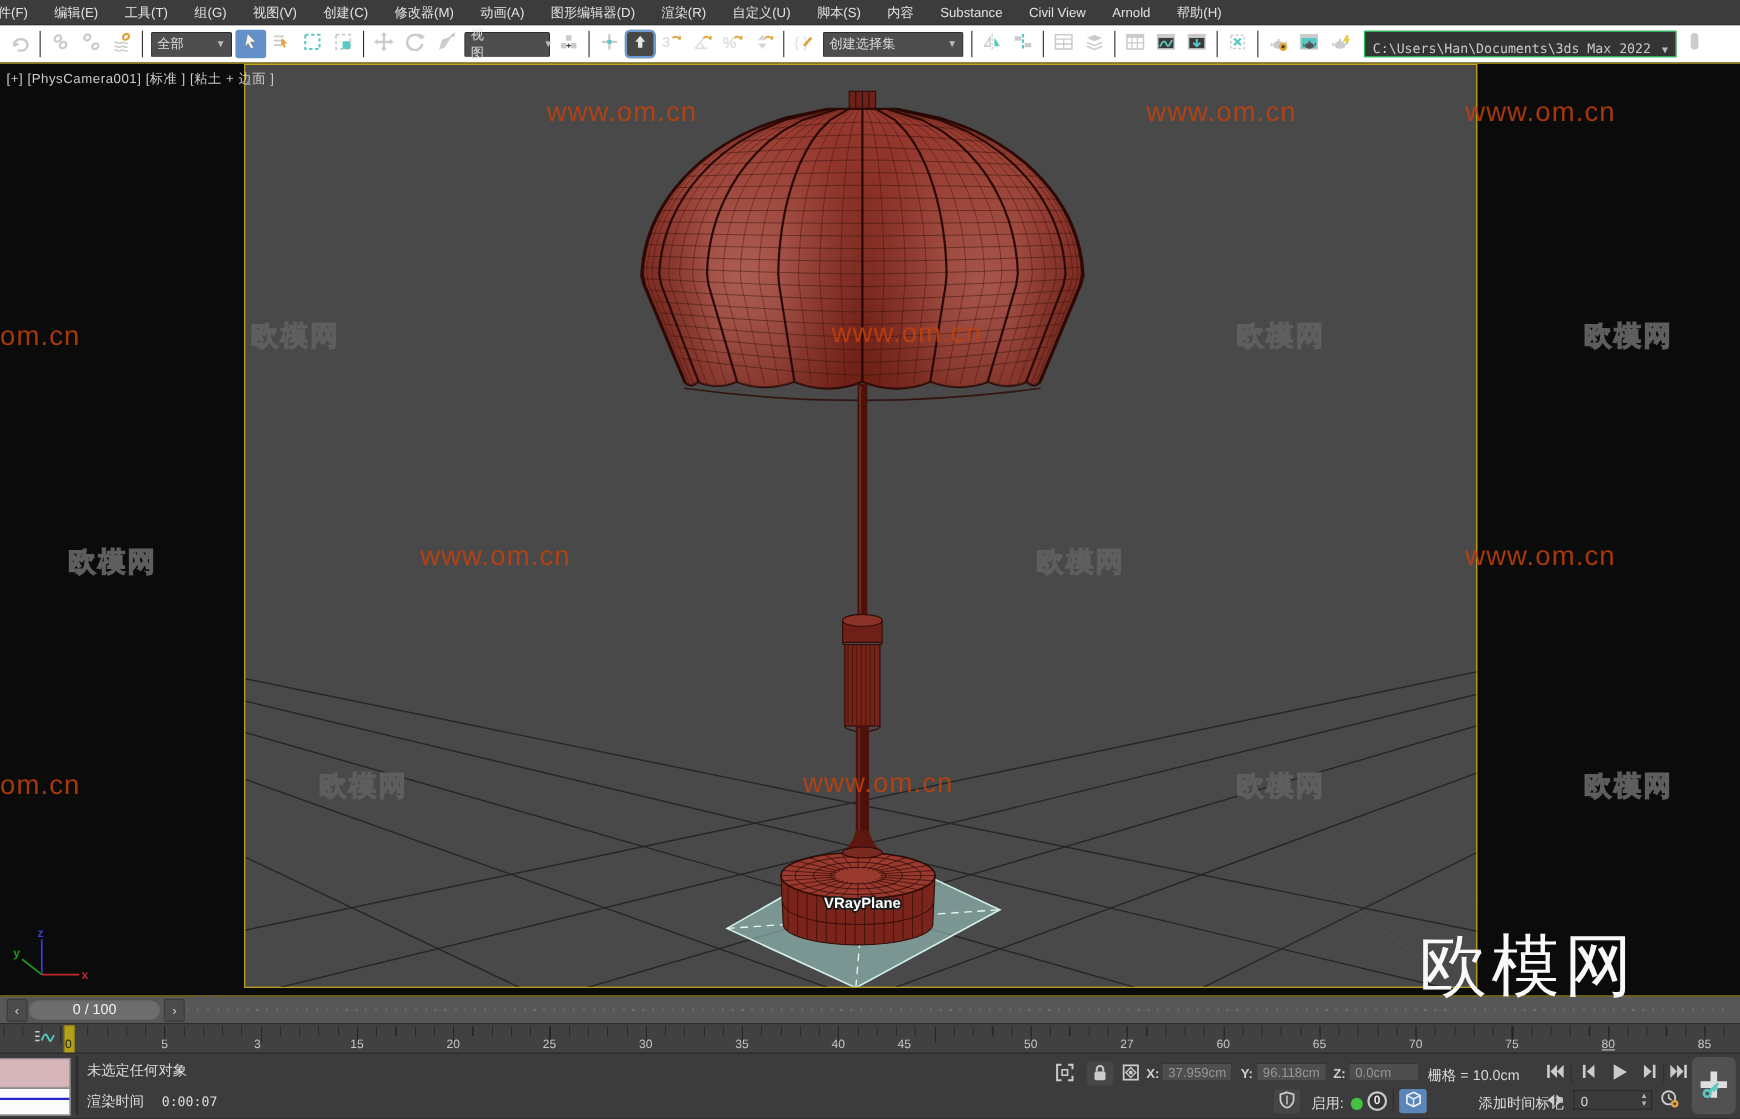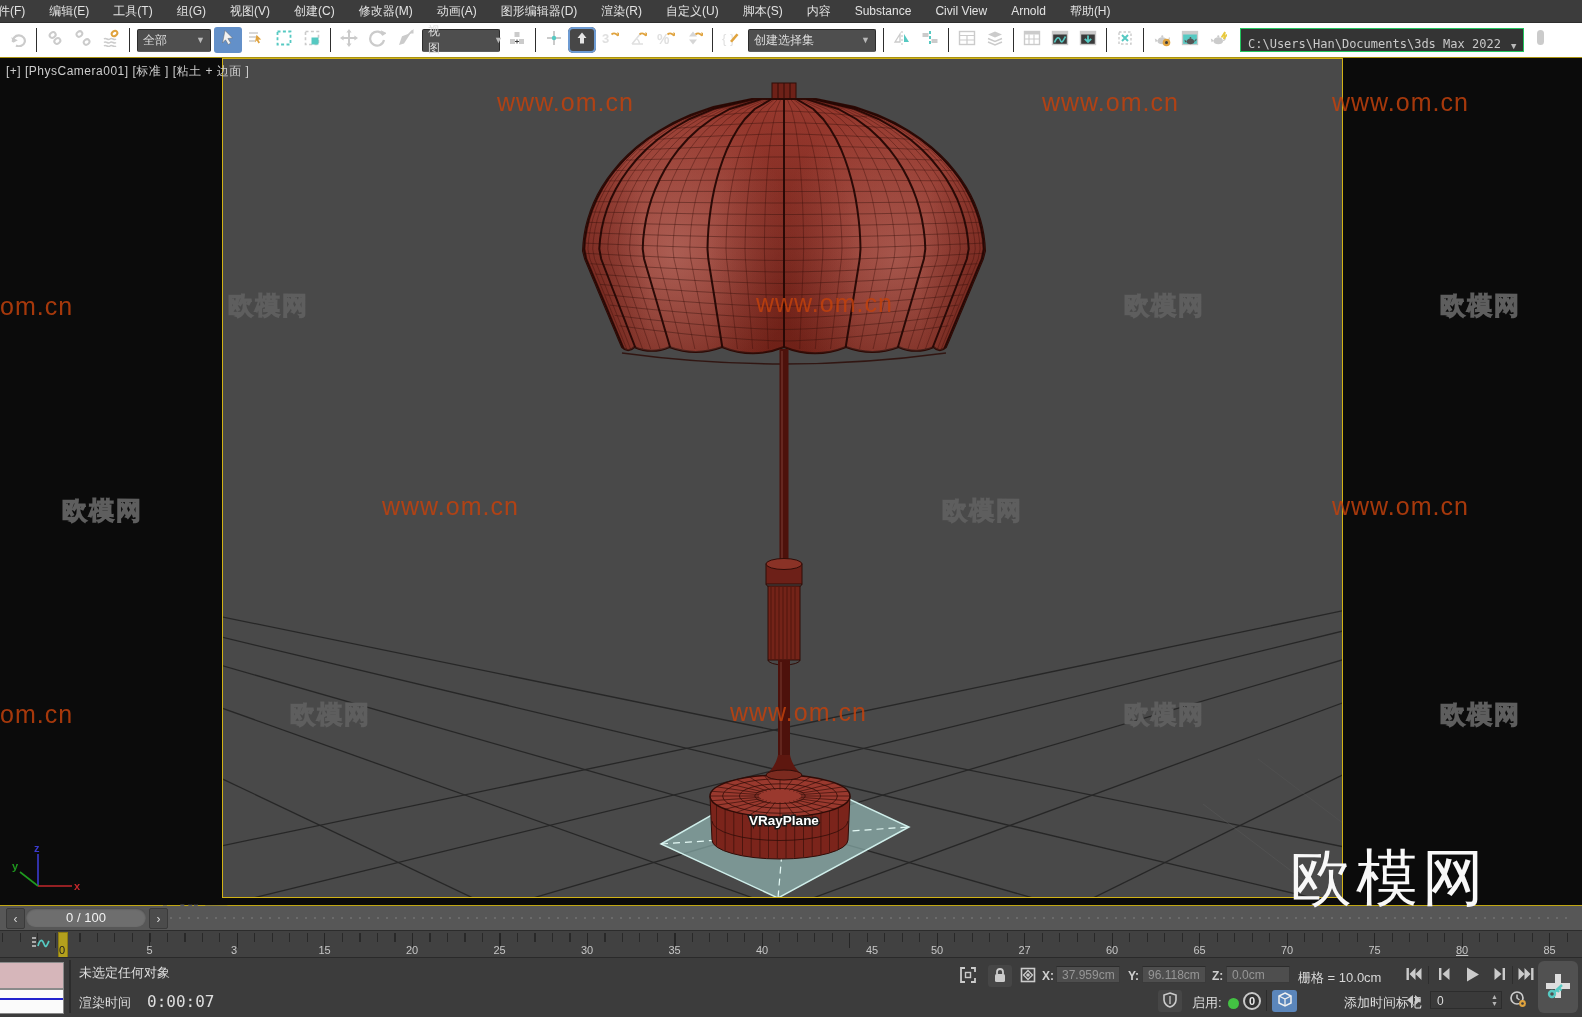--- a/index.html
+++ b/index.html
@@ -66,21 +66,21 @@
   #tb-curves{position:absolute;left:30px;top:3px;}
   
   #statusbar{position:absolute;left:0;top:957px;width:1582px;height:60px;background:#3c3c3c;
              border-top:1px solid #2a2a2a;font-size:13px;color:#dedede;}
   #mac-rec{position:absolute;left:0;top:4px;width:63px;height:25px;background:#d6b6ba;border:1px solid #8a8a8a;border-left:none;}
   #mini-listener{position:absolute;left:0;top:31px;width:63px;height:23px;background:#fbfbfb;border:1px solid #8a8a8a;border-left:none;}
   #mini-listener .bline{position:absolute;left:0;right:0;top:8px;height:2px;background:#2323cf;}
   #sb-sep1{position:absolute;left:69px;top:2px;width:2px;height:53px;background:#2c2c2c;}
   #prompt1{position:absolute;left:79px;top:6px;}
   #prompt2{position:absolute;left:79px;top:34px;}
-  #prompt2 .val{margin-left:16px;font-family:"DejaVu Sans Mono",monospace;font-size:16px;}
+  #prompt2 .val{margin-left:16px;font-family:"DejaVu Sans Mono",monospace;font-size:12px;}
   .sb-ic{position:absolute;width:24px;height:22px;display:flex;align-items:center;justify-content:center;
          background:#464646;border-radius:3px;}
   .coordlbl{position:absolute;top:11px;color:#cfcfcf;font-size:12px;font-weight:bold;}
   .coordfld{position:absolute;top:8px;width:64px;height:17px;background:#4e4e4e;border:1px solid #3a3a3a;
             border-top-color:#2c2c2c;color:#969696;font-size:12px;line-height:17px;padding-left:5px;box-sizing:border-box;}
   #gridtxt{position:absolute;left:1298px;top:11px;font-size:13px;color:#d8d8d8;}
   #enlbl{position:absolute;left:1192px;top:36px;}
   #endot{position:absolute;left:1228px;top:40px;width:11px;height:11px;border-radius:50%;background:#43c243;}
   #enzero{position:absolute;left:1243px;top:34px;width:18px;height:18px;border-radius:50%;background:#333;
           border:2px solid #c9c9c9;color:#e8e8e8;font-size:11px;font-weight:bold;display:flex;align-items:center;justify-content:center;box-sizing:border-box;}
@@ -597,21 +597,21 @@
   <div id="tb-nums">
       <span class="tb-num zero" style="left: 59px;">0</span>
       <span class="tb-num" style="left: 146.5px;">5</span>
       <span class="tb-num" style="left: 231px;">3</span>
       <span class="tb-num" style="left: 318.5px;">15</span>
       <span class="tb-num" style="left: 406px;">20</span>
       <span class="tb-num" style="left: 493.5px;">25</span>
       <span class="tb-num" style="left: 581px;">30</span>
       <span class="tb-num" style="left: 668.5px;">35</span>
       <span class="tb-num" style="left: 756px;">40</span>
-      <span class="tb-num" style="left: 866px;">45</span>
+      <span class="tb-num" style="left: 816px;">45</span>
       <span class="tb-num" style="left: 931px;">50</span>
       <span class="tb-num" style="left: 1018.5px;">27</span>
       <span class="tb-num" style="left: 1106px;">60</span>
       <span class="tb-num" style="left: 1193.5px;">65</span>
       <span class="tb-num" style="left: 1281px;">70</span>
       <span class="tb-num" style="left: 1368.5px;">75</span>
       <span class="tb-num" style="left: 1456px; text-decoration: underline;">80</span>
       <span class="tb-num" style="left: 1543.5px;">85</span>
     </div>
 </div>

